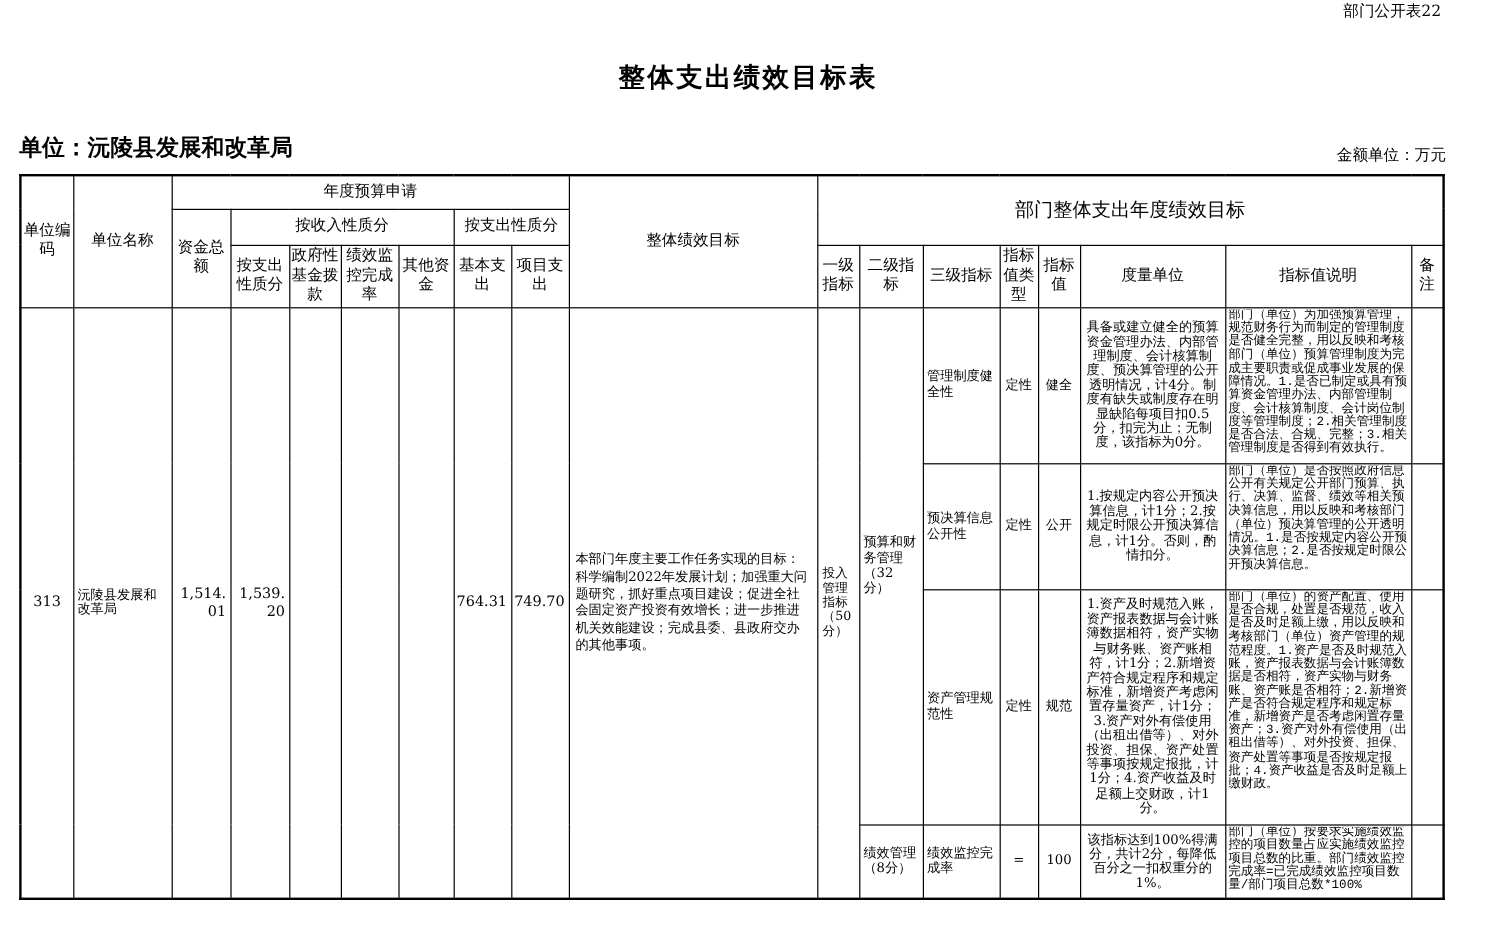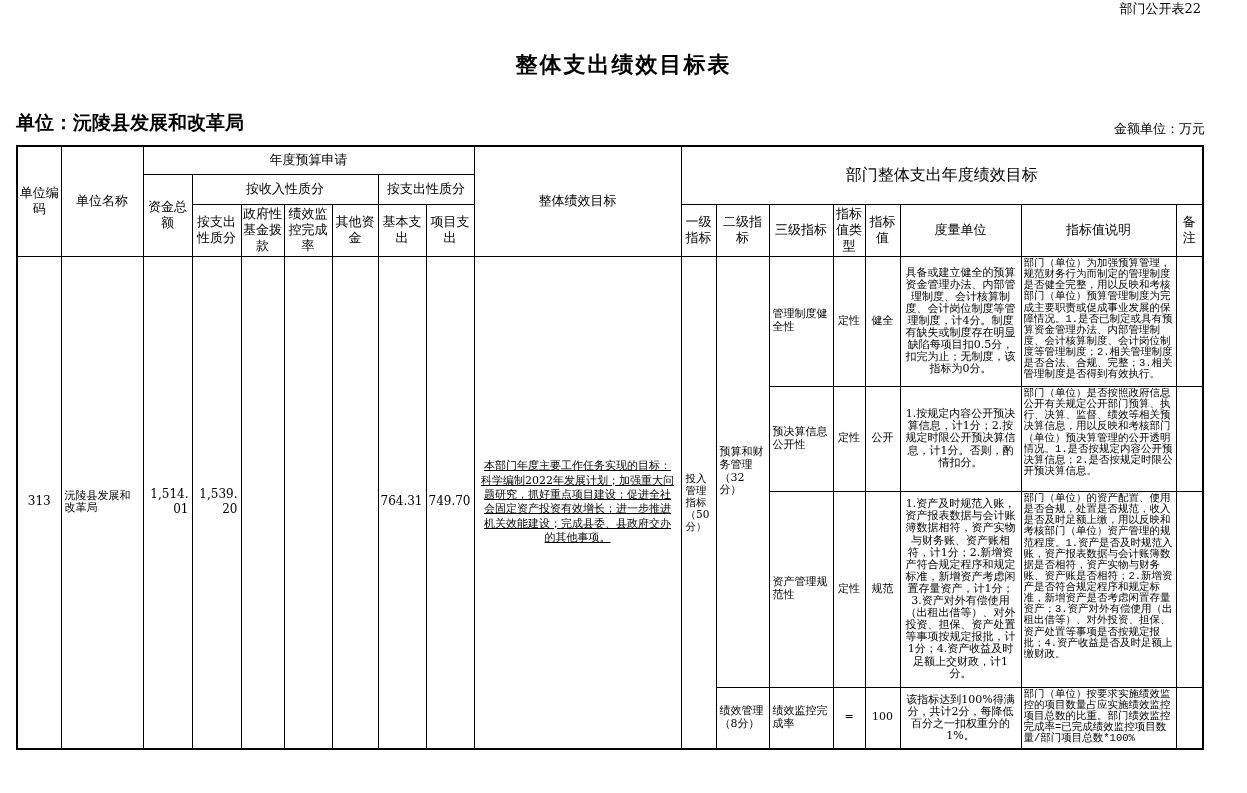--- a/index.html
+++ b/index.html
@@ -21,21 +21,21 @@
   td{font-size:11px;line-height:1.15;}
   td.num{text-align:right;font-size:12px;word-break:break-all;padding:1px 3px 1px 1px;line-height:1.3;}
   td.code{font-size:12px;}
   td.lft{text-align:left;padding:1px 3px;}
   .box{overflow:hidden;width:100%;display:flex;}
   .ctr{align-items:center;justify-content:center;}
   .top{align-items:flex-start;}
   .t{width:100%;}
   .dense{font-size:11px;line-height:1.1;text-align:center;}
   .desc{font-size:10.5px;line-height:1.06;text-align:left;font-family:Liberation Mono, monospace;}
-  .goal{font-size:11px;line-height:1.3;text-align:center;padding:0 3px;text-decoration:underline;}
+  .goal{font-size:11px;line-height:1.3;text-align:left;padding:0 3px;}
 </style>
 </head>
 <body>
 
 <div class="corner">部门公开表22</div>
 <div class="title">整体支出绩效目标表</div>
 <div class="unitline">单位：沅陵县发展和改革局</div>
 <div class="amountunit">金额单位：万元</div>
 
 <table class="main">
@@ -111,21 +111,21 @@
       <div class="box ctr" style="height:489px">
             <div class="t" style="font-size:10.5px;text-align:left;padding:0 2px;">投入管理指标（50分）</div>
           </div>
     </td>
     <td rowspan="3" class="lft">预算和财务管理（32分）</td>
     <td class="lft">管理制度健全性</td>
     <td>定性</td>
     <td>健全</td>
     <td>
       <div class="box ctr" style="height:126px">
-            <div class="t dense">具备或建立健全的预算资金管理办法、内部管理制度、会计核算制度、会计岗位制度等管理制度，计4分。制度有缺失或制度存在明显缺陷每项目扣0.5分，扣完为止；无制度，该指标为0分。</div>
+            <div class="t dense">具备或建立健全的预算资金管理办法、内部管理制度、会计核算制度、预决算管理的公开透明情况，计4分。制度有缺失或制度存在明显缺陷每项目扣0.5分，扣完为止；无制度，该指标为0分。</div>
           </div>
     </td>
     <td>
       <div class="box top" style="height:126px">
             <div class="t desc">部门（单位）为加强预算管理，规范财务行为而制定的管理制度是否健全完整，用以反映和考核部门（单位）预算管理制度为完成主要职责或促成事业发展的保障情况。1.是否已制定或具有预算资金管理办法、内部管理制度、会计核算制度、会计岗位制度等管理制度；2.相关管理制度是否合法、合规、完整；3.相关管理制度是否得到有效执行。</div>
           </div>
     </td>
     <td></td>
   </tr>
 

